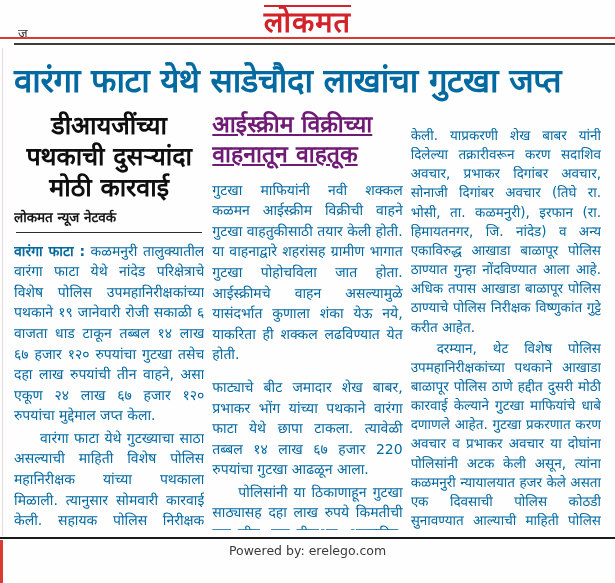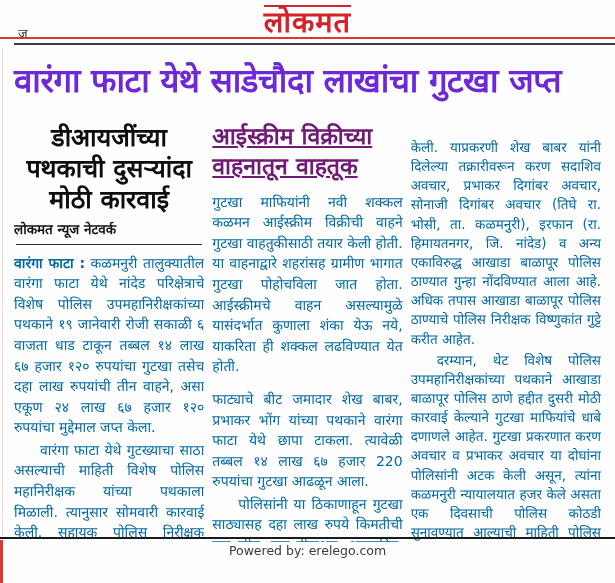--- a/index.html
+++ b/index.html
@@ -17,25 +17,25 @@
     border-top:2px solid #d2232a;
   }
   .rule-red   { position:absolute; left:0; top:37px; width:615px; height:2px; background:#d93a31; }
   .rule-dark  { position:absolute; left:14px; top:43px; width:601px; height:2px; background:#3d3d3d; }
   .fragment-glyph { position:absolute; left:18px; top:24px; font-size:13px; color:#333; height:14px; overflow:hidden; }
   .scan-edge  { position:absolute; left:2px; top:48px; width:1px; height:488px; background:#ead9d6; }
 
   
   .headline {
     margin:18px 14px 0 14px; font-size:33px; line-height:1.15; font-weight:700;
-    color:#6d28d9; white-space:nowrap; letter-spacing:-0.5px;
+    color:#0369a1; white-space:nowrap; letter-spacing:-0.5px;
   }
 
   
-  .columns { display:flex; gap:8px; margin:22px 14px 0 14px; height:420px; }
+  .columns { display:flex; gap:8px; margin:10px 14px 0 14px; height:420px; }
   .col { flex:1 1 0; overflow:hidden; }
 
   .subhead-left {
     font-size:25px; line-height:1.25; font-weight:700; text-align:center;
     color:#0e0e0e; margin-bottom:4px;
   }
   .byline { text-align:left; font-size:13.5px; font-weight:700; margin:4px 0 6px 0; }
   .byline-rule { border:0; border-top:1.5px solid #2c2c2c; margin:0 2px 8px 2px; }
 
   .subhead-mid {

